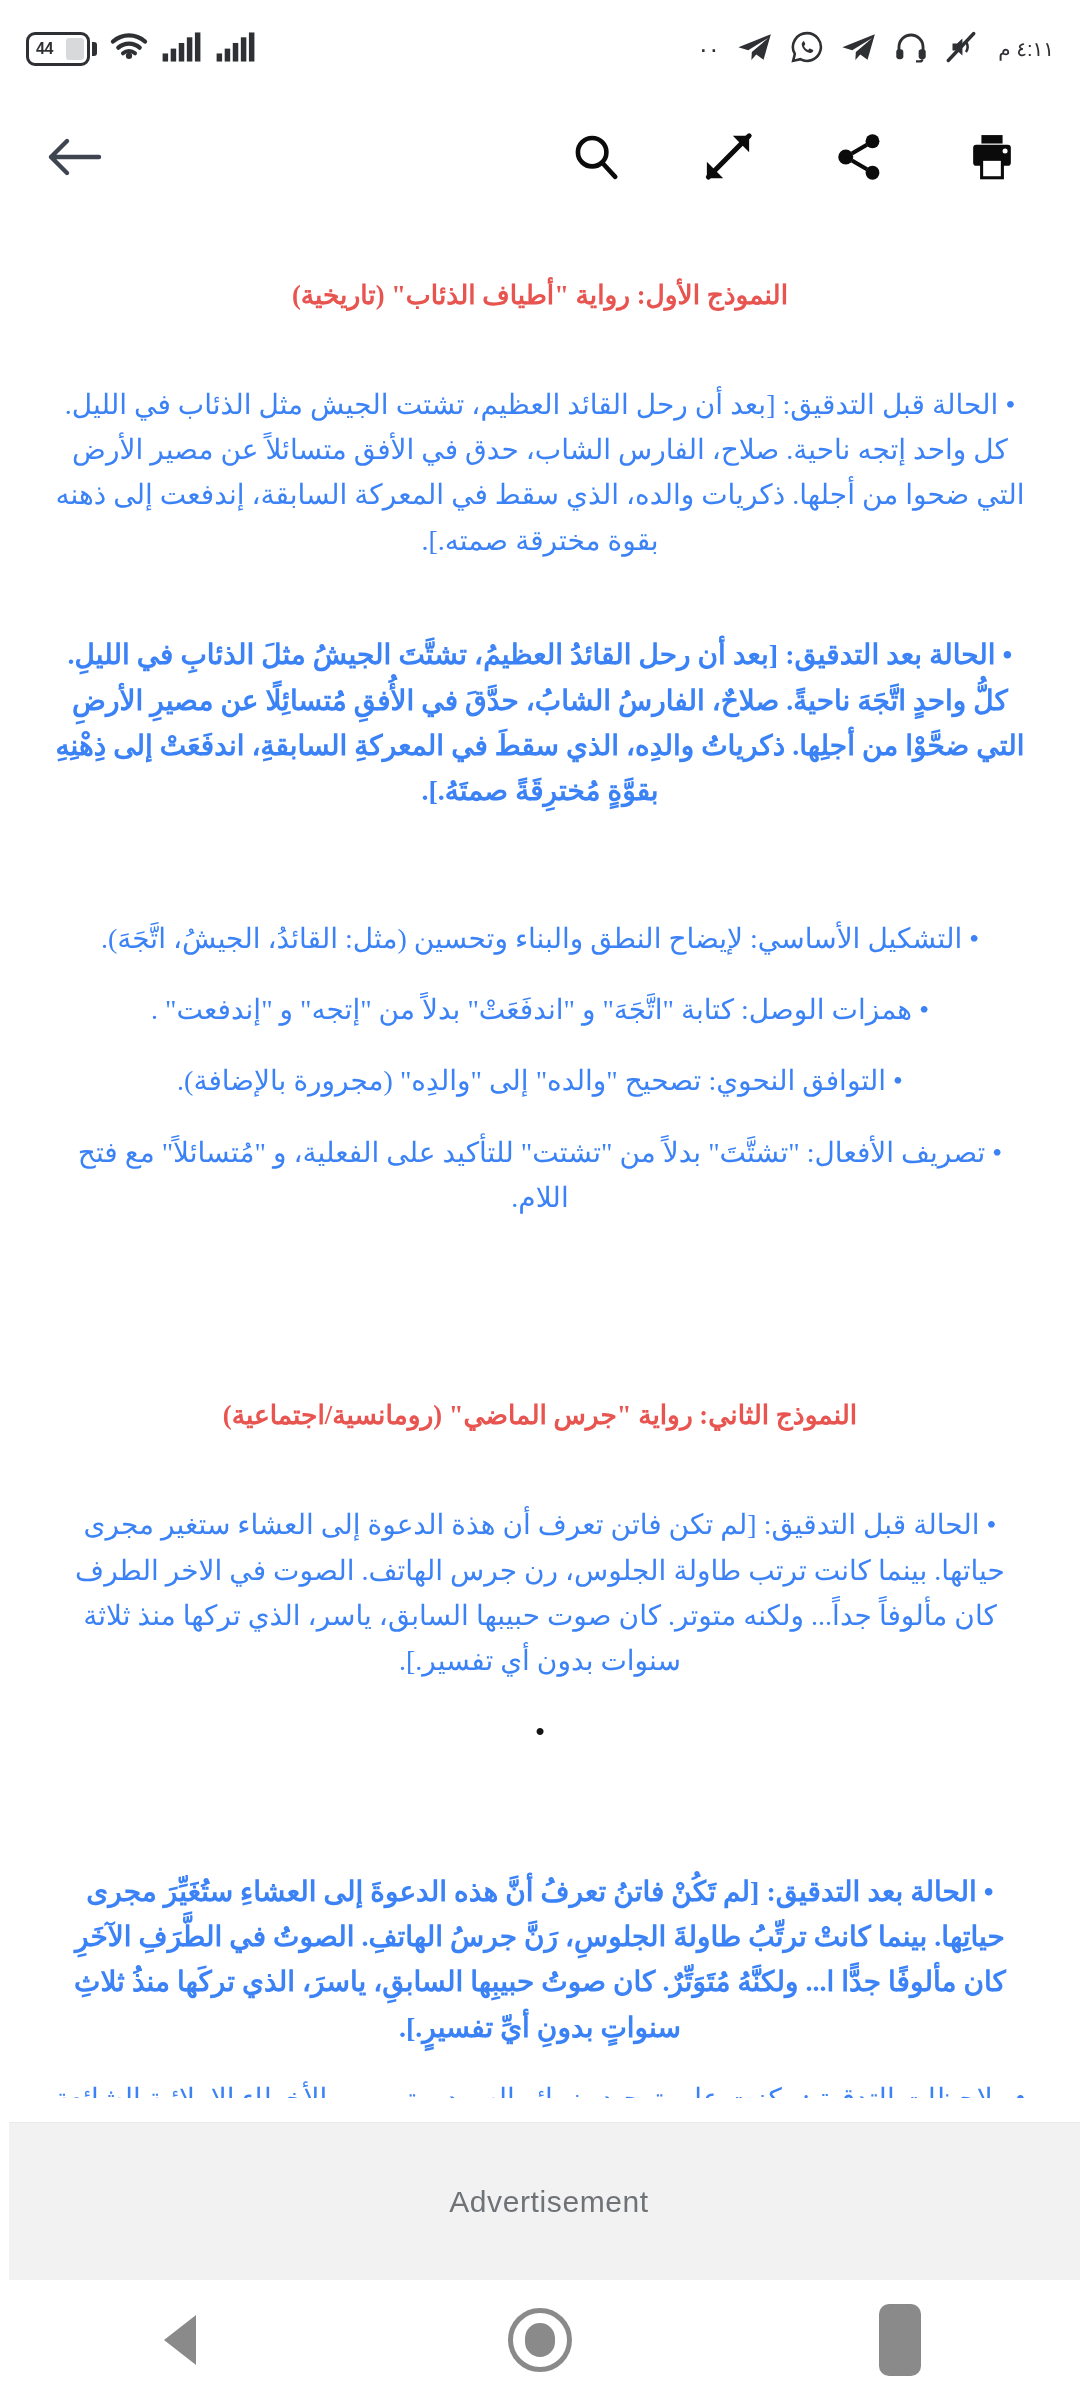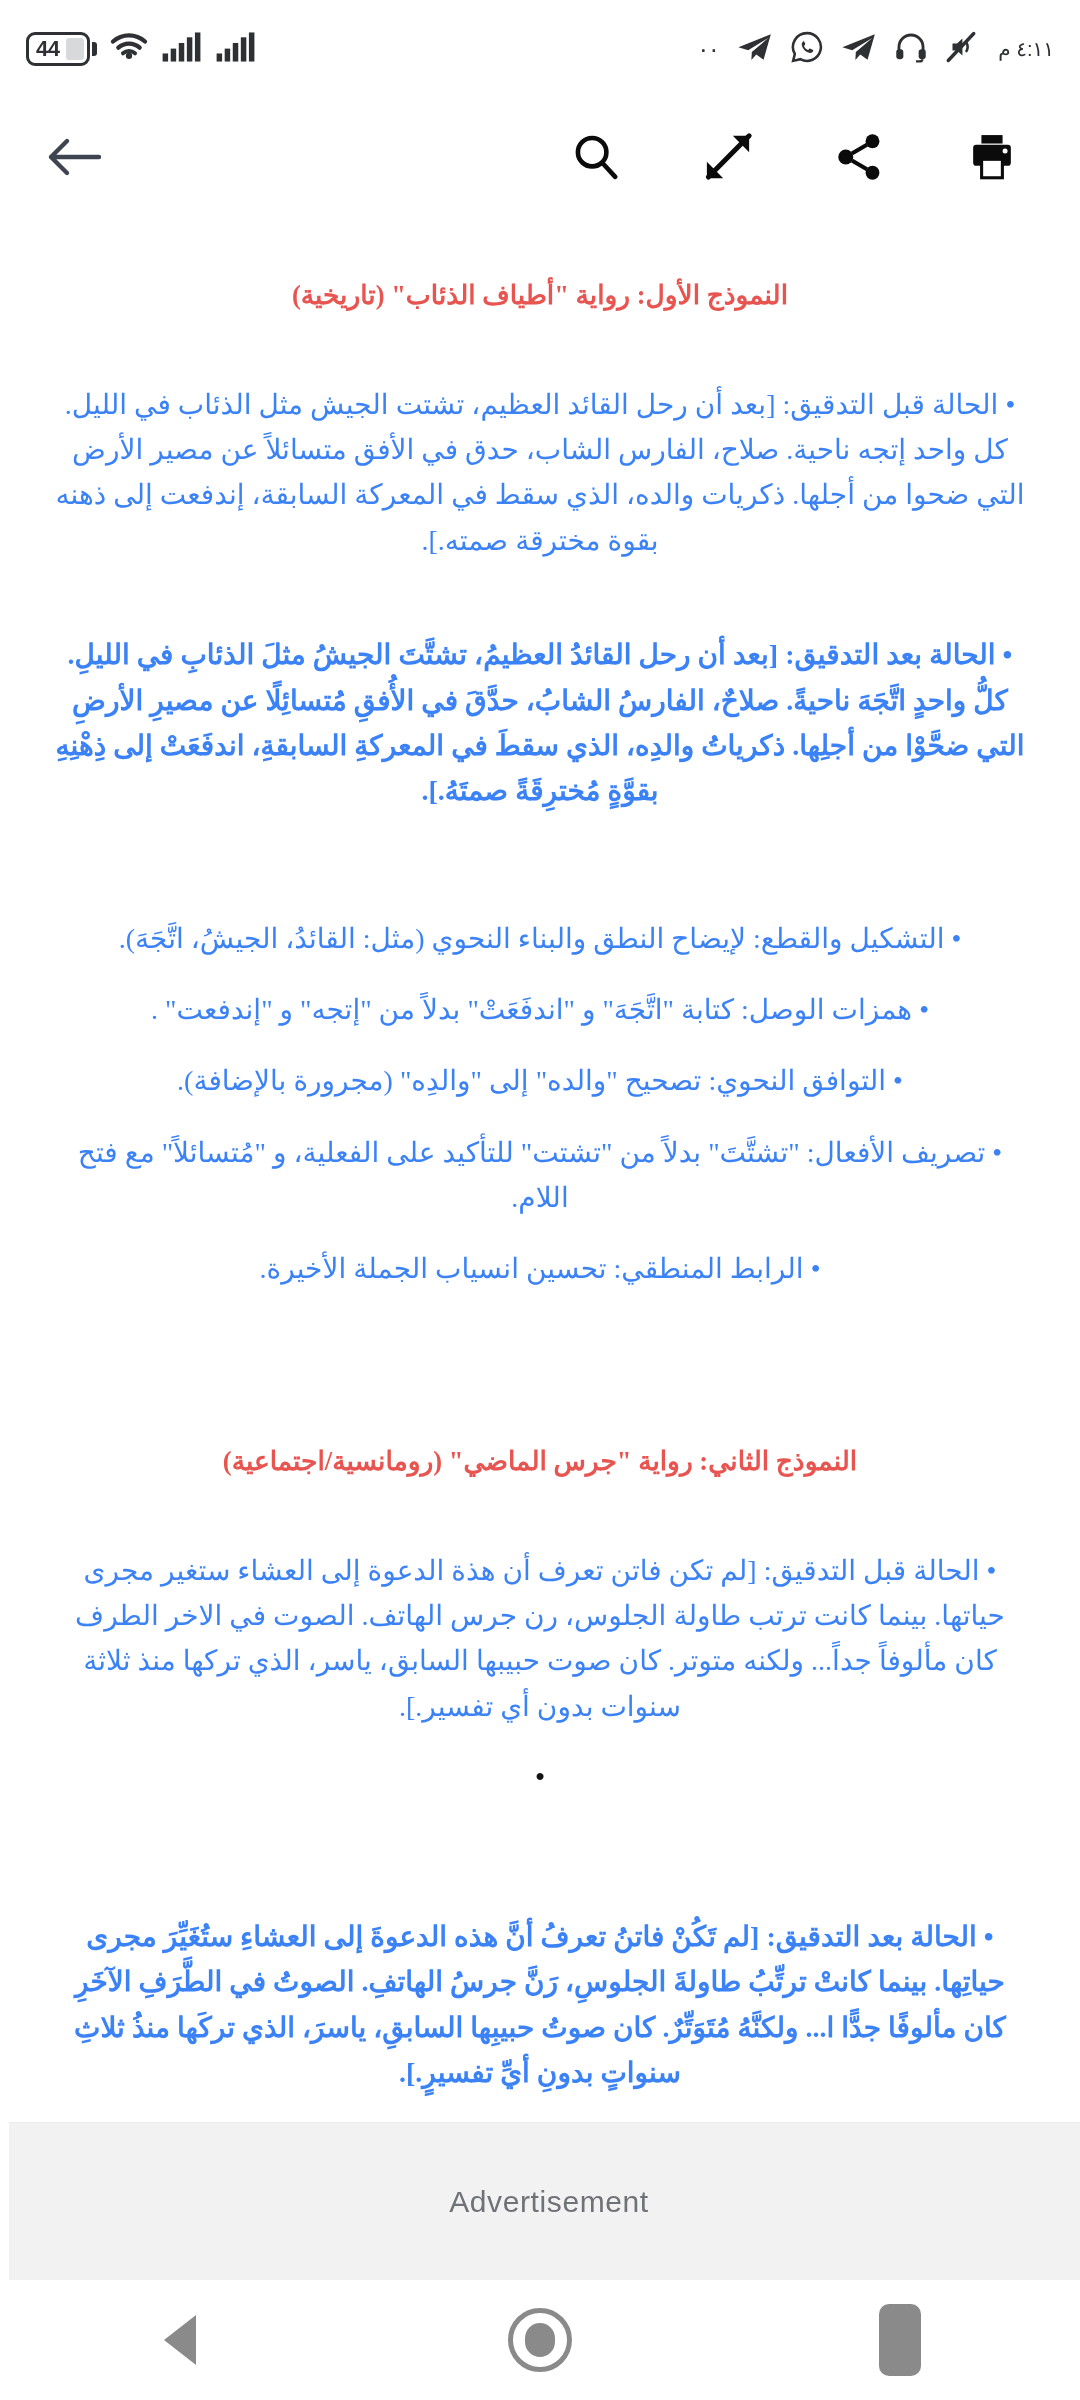--- a/index.html
+++ b/index.html
@@ -26,21 +26,21 @@
   .battery-body {
     width:64px; height:34px; border:3px solid #2e3033; border-radius:9px;
     display:flex; align-items:center; justify-content:flex-start;
     position:relative; overflow:hidden; background:#fff;
   }
   .battery-fill {
     position:absolute; right:3px; top:3px; bottom:3px; width:18px;
     background:#d8d9da; border-radius:3px;
   }
   .battery-num {
-    position:relative; z-index:2; font-size:22px; font-weight:700; color:#2e3033;
+    position:relative; z-index:2; font-size:16px; font-weight:700; color:#2e3033;
     line-height:1; padding-left:7px; letter-spacing:-0.5px;
   }
   .battery-tip {
     width:5px; height:14px; background:#2e3033; border-radius:0 3px 3px 0; margin-left:2px;
   }
 
   .ic { display:inline-block; vertical-align:middle; }
   .sb-time {
     font-size:20px; color:#2e3033; font-weight:500; letter-spacing:0px;
     direction:rtl; white-space:nowrap; margin-left:4px;
@@ -277,29 +277,28 @@
       <p class="para bold">• الحالة بعد التدقيق: [بعد أن رحل القائدُ العظيمُ، تشتَّتَ الجيشُ مثلَ الذئابِ في الليلِ. كلُّ واحدٍ اتَّجَهَ ناحيةً. صلاحٌ، الفارسُ الشابُ، حدَّقَ في الأُفقِ مُتسائِلًا عن مصيرِ الأرضِ التي ضحَّوْا من أجلِها. ذكرياتُ والدِه، الذي سقطَ في المعركةِ السابقةِ، اندفَعَتْ إلى ذِهْنِهِ بقوَّةٍ مُخترِقَةً صمتَهُ.].</p>
 
       <div class="sp-c"></div>
 
 
       <div class="sp-d"></div>
 
 
       <div class="sp-c"></div>
 
-      <p class="para">• التشكيل والقطع: لإيضاح النطق والبناء النحوي (مثل: القائدُ، الجيشُ، اتَّجَهَ).</p>
+      <p class="para">• التشكيل الأساسي: لإيضاح النطق والبناء وتحسين (مثل: القائدُ، الجيشُ، اتَّجَهَ).</p>
       <div class="sp-c"></div>
       <p class="para">• همزات الوصل: كتابة "اتَّجَهَ" و "اندفَعَتْ" بدلاً من "إتجه" و "إندفعت" .</p>
       <div class="sp-c"></div>
       <p class="para">• التوافق النحوي: تصحيح "والده" إلى "والدِه" (مجرورة بالإضافة).</p>
       <div class="sp-c"></div>
       <p class="para">• تصريف الأفعال: "تشتَّتَ" بدلاً من "تشتت" للتأكيد على الفعلية، و "مُتسائلاً" مع فتح اللام.</p>
       <div class="sp-c"></div>
-      <p class="para">• الرابط المنطقي: تحسين انسياب الجملة الأخيرة.</p>
 
       <div class="sp-gap"></div>
 
       <p class="heading">النموذج الثاني: رواية "جرس الماضي" (رومانسية/اجتماعية)</p>
 
       <div class="sp-a"></div>
 
       <p class="para">• الحالة قبل التدقيق: [لم تكن فاتن تعرف أن هذة الدعوة إلى العشاء ستغير مجرى حياتها. بينما كانت ترتب طاولة الجلوس، رن جرس الهاتف. الصوت في الاخر الطرف كان مألوفاً جداً... ولكنه متوتر. كان صوت حبيبها السابق، ياسر، الذي تركها منذ ثلاثة سنوات بدون أي تفسير.].</p>
 
       <div class="sp-b"></div>

